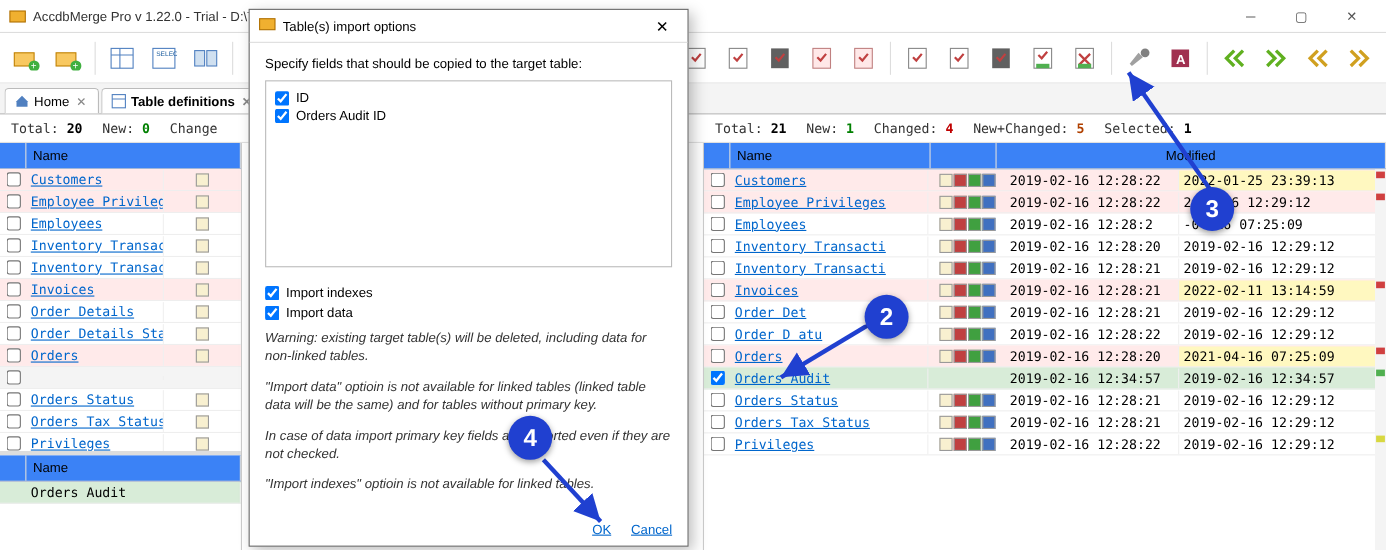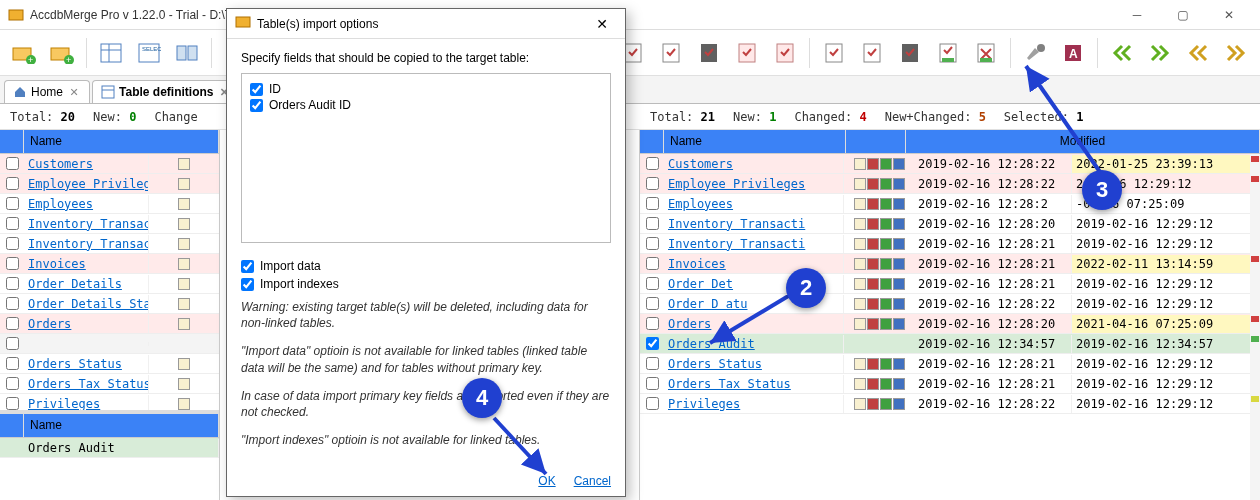--- a/index.html
+++ b/index.html
@@ -623,25 +623,25 @@
           <input type="checkbox" checked="" style=""> 
           <span>ID</span>
         </label>
         <label class="chk">
           <input type="checkbox" checked="" style=""> 
           <span>Orders Audit ID</span>
         </label>
       </div>
     <label class="chk">
         <input type="checkbox" checked="" style=""> 
-        <span>Import data</span>
+        <span>Import indexes</span>
       </label>
     <label class="chk">
         <input type="checkbox" checked="" style=""> 
-        <span>Import indexes</span>
+        <span>Import data</span>
       </label>
     <div class="warn">Warning: existing target table(s) will be deleted, including data for non-linked tables.</div>
     <div class="warn">"Import data" optioin is not available for linked tables (linked table data will be the same) and for tables without primary key.</div>
     <div class="warn">In case of data import primary key fields are imported even if they are not checked.</div>
     <div class="warn">"Import indexes" optioin is not available for linked tables.</div>
   </div>
   <div class="dfoot">
     <span class="dbtn">OK</span>
     <span class="dbtn">Cancel</span>
   </div>

